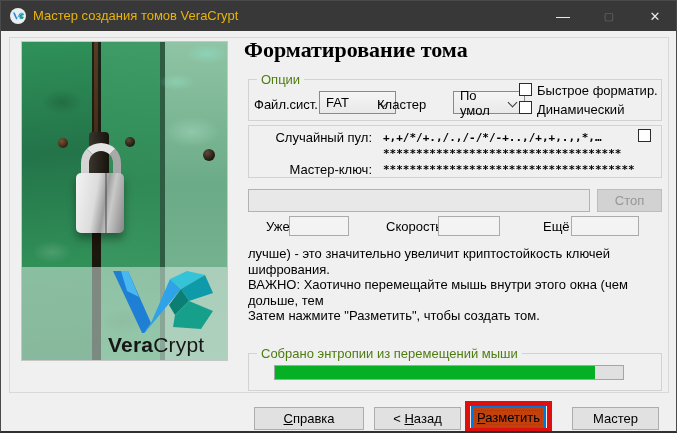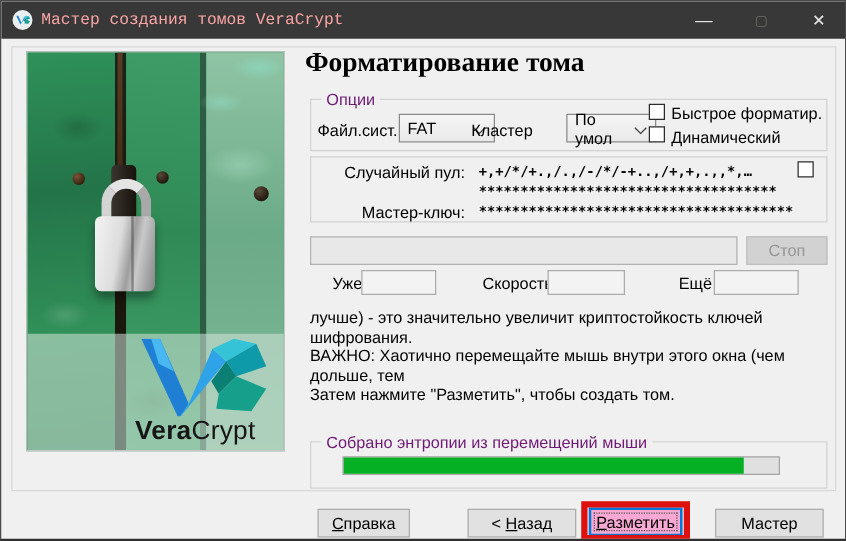--- a/index.html
+++ b/index.html
@@ -5,21 +5,21 @@
   * { box-sizing: border-box; }
   body { margin:0; background:#ffffff; font-family:"Liberation Sans", sans-serif; }
   .window {
     position:relative; width:677px; height:433px; background:#f0f0f0;
     border:1px solid #4a4a4a; border-bottom:2px solid #303030; overflow:hidden;
   }
   
   .titlebar { position:absolute; left:0; top:0; width:100%; height:30px; background:#383838; }
   .app-icon { position:absolute; left:9px; top:7px; width:16px; height:16px; border-radius:50%;
               background:#e9eef0; display:flex; align-items:center; justify-content:center; }
-  .title-text { position:absolute; left:32px; top:7px; font-size:13px; color:#fca5a5; white-space:nowrap;font-family:Liberation Mono, monospace; }
+  .title-text { position:absolute; left:32px; top:7px; font-size:13px; color:#eab308; white-space:nowrap; }
   .capbtn { position:absolute; top:0; width:46px; height:30px; display:flex; align-items:center;
             justify-content:center; color:#e8e8e8; font-size:13px; }
   .capbtn.min { left:539px; font-size:14px; }
   .capbtn.max { left:585px; color:#6f6f68; font-size:11px; }
   .capbtn.close { left:631px; font-size:13px; }
   
   .frame { position:absolute; left:8px; top:36px; width:660px; height:356px; border:1px solid #d8d8d8; }
   
   .door { position:absolute; left:20px; top:40px; width:207px; height:320px; overflow:hidden;
           border:1px solid #c6c6c6; background:#3c9663; }
@@ -53,39 +53,39 @@
   .lockline { position:absolute; left:83px; top:131px; width:2px; height:60px; background:rgba(60,60,60,.45); }
   .overlay { position:absolute; left:0; top:225px; width:207px; height:95px; background:rgba(214,230,221,.55); }
   .vclogo { position:absolute; left:90px; top:4px; width:102px; height:62px; }
   .vcname { position:absolute; left:86px; top:66px; font-size:21px; color:#161616; letter-spacing:.2px;text-align:right; }
   .vcname .bold { font-weight:bold; }
   
   .heading { position:absolute; left:243px; top:36px; font-family:"Liberation Serif", serif;
              font-weight:bold; font-size:22px; color:#000; }
   .group { position:absolute; border:1px solid #d2d2d2; }
   .group > .glabel { position:absolute; top:-8px; left:8px; background:#f0f0f0; padding:0 4px;
-                     font-size:13px; color:#701a75; white-space:nowrap; }
+                     font-size:13px; color:#4d7c0f; white-space:nowrap; }
   .g-options { left:247px; top:78px; width:414px; height:42px; }
   .g-pool    { left:247px; top:124px; width:414px; height:53px; }
   .g-entropy { left:247px; top:352px; width:414px; height:38px; }
   .lbl { position:absolute; font-size:13px; color:#000; white-space:nowrap; }
   .combo { position:absolute; height:23px; border:1px solid #8a8a8a;
            background:linear-gradient(#f5f5f5,#e9e9e9); font-size:13px; color:#000;
            display:flex; align-items:center; padding:0 22px 0 6px; }
   .combo .chev { position:absolute; right:8px; top:7px; width:7px; height:7px;
            border-right:1.6px solid #3c3c3c; border-bottom:1.6px solid #3c3c3c; transform:rotate(45deg); }
   .cb { position:absolute; width:13px; height:13px; background:#fff; border:1px solid #2b2b2b; }
   .mono { font-family:"DejaVu Sans Mono", monospace; font-weight:bold; font-size:11px; white-space:nowrap; }
   .poolrow-label { text-align:right; width:118px; left:253px; }
   .bar { position:absolute; border:1px solid #b2b2b2; background:#e8e8e8; }
   .btn { position:absolute; height:23px; background:#e1e1e1; border:1px solid #adadad;
          font-size:13px; color:#000; display:flex; align-items:center; justify-content:center; }
   .btn .accel { text-decoration:underline; }
   .btn.disabled { background:#d2d2d2; border-color:#bdbdbd; color:#969696; }
-  .btn.default { border:2px solid #0078d7; background:#f9a8d4; }
+  .btn.default { border:2px solid #0078d7; background:#c2410c; }
   .focus-rect { position:absolute; inset:2px; border:1px dotted #555; pointer-events:none; }
   .field { position:absolute; height:20px; border:1px solid #ababab; background:#f3f3f3; }
   .notice { position:absolute; left:247px; top:245px; width:416px; font-size:13px; line-height:15.6px; color:#000; }
   .entropy-bar { left:273px; top:364px; width:350px; height:15px; border:1px solid #a5a5a5; background:#e0e0e0; }
   .entropy-fill { height:100%; background:#06b025; }
   .annotation { position:absolute; left:464px; top:400px; width:87px; height:32px;
                 border:5px solid #dd0f0f; }
 </style>
 </head>
 <body>
@@ -187,21 +187,21 @@
     <div>Затем нажмите "Разметить", чтобы создать том.</div>
   </div>
 
   <div class="group g-entropy">
     <span class="glabel">Собрано энтропии из перемещений мыши</span>
   </div>
   <div class="bar entropy-bar">
     <div class="entropy-fill" style="width:92%"></div>
   </div>
 
-  <div class="btn" style="left:253px; top:406px; width:74px;">
+  <div class="btn" style="left:253px; top:406px; width:110px;">
     <span><span class="accel">С</span><span>правка</span></span>
   </div>
   <div class="btn" style="left:373px; top:406px; width:87px;">
     <span><span>&lt; </span><span class="accel">Н</span><span>азад</span></span>
   </div>
   <div class="btn default" style="left:470px; top:405px; width:75px;">
     <span class="focus-rect"></span>
     <span><span class="accel">Р</span><span>азметить</span></span>
   </div>
   <div class="annotation"></div>

